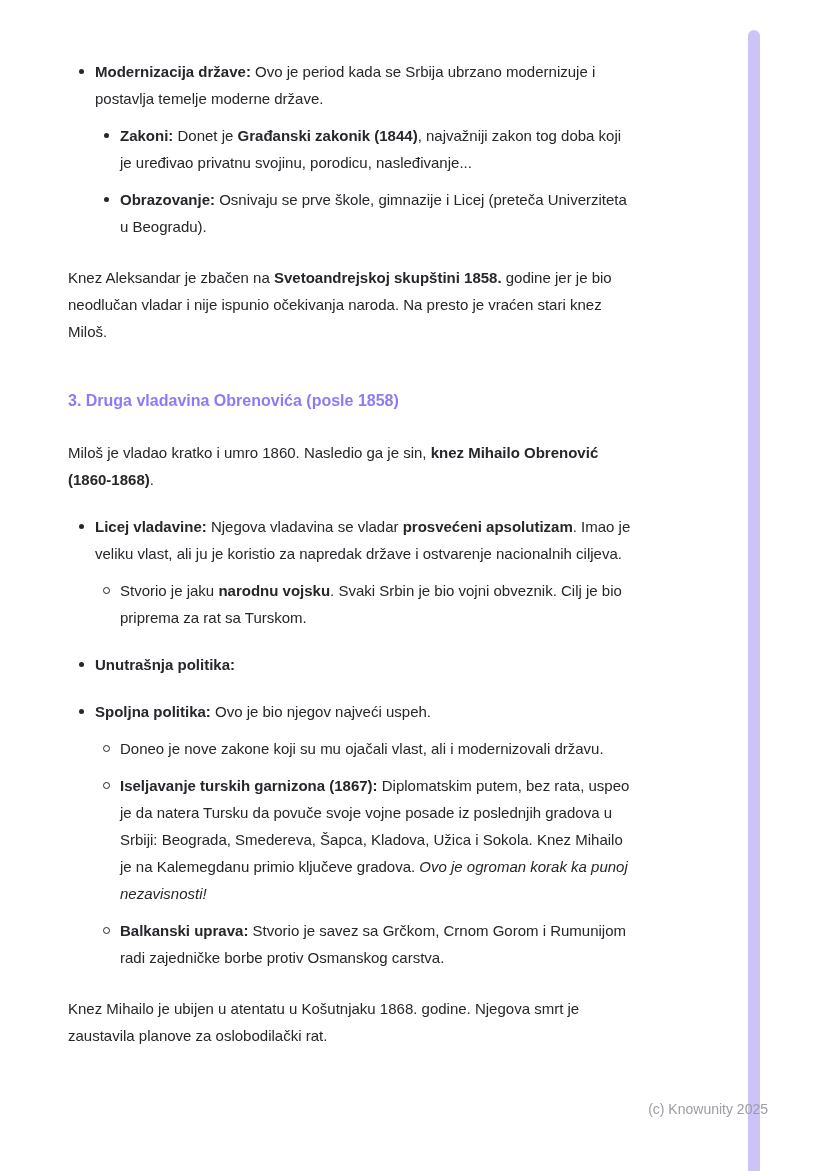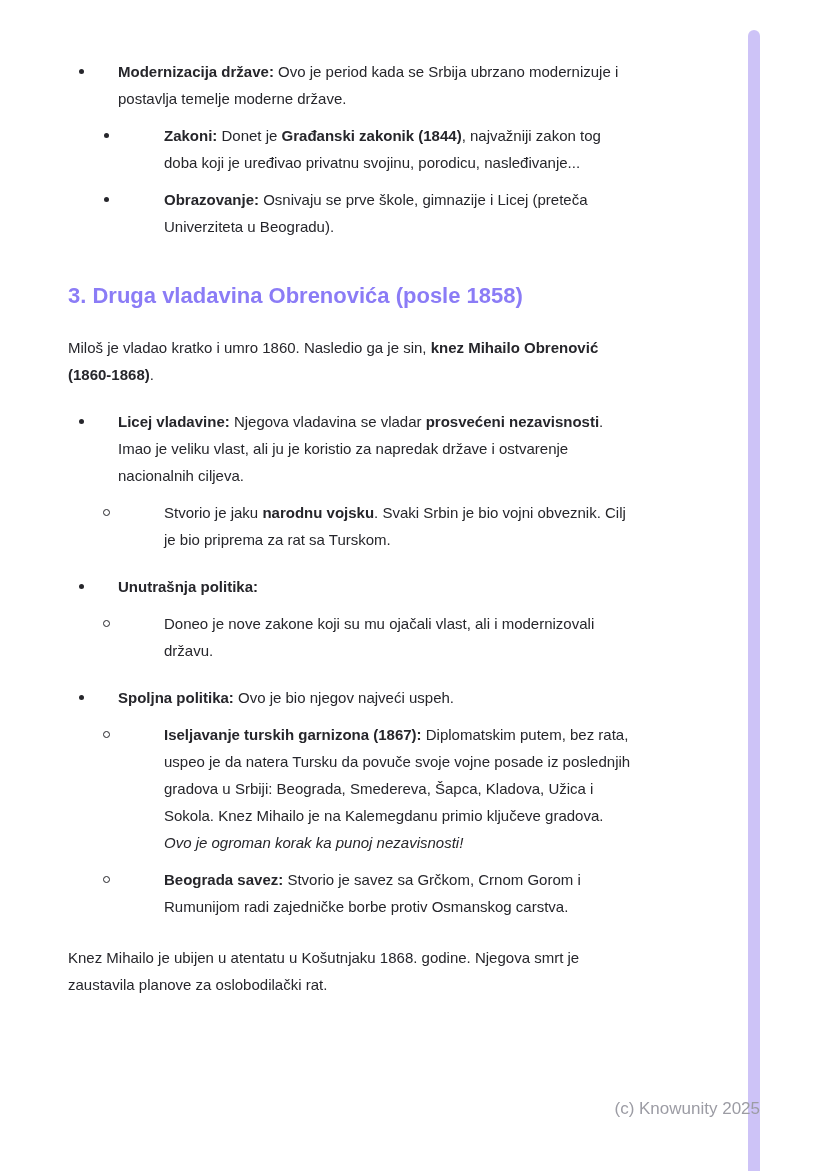--- a/index.html
+++ b/index.html
@@ -17,28 +17,28 @@
     left: 68px;
     top: 38px;
     width: 567px;
     font-size: 15px;
     line-height: 27px;
   }
   .content > :first-child { margin-top: 0; }
   .para { margin: 24px 0 0 0; }
   .heading {
     margin: 42px 0 0 0;
-    font-size: 22px;
+    font-size: 16px;
     line-height: 28px;
     font-weight: 700;
     color: var(--accent, #8b7cf6);
   }
   .bullet { display: flex; margin-top: 10px; }
-  .bullet.depth-1 { margin-top: 20px; gap: 23px; }
-  .bullet.depth-2 { padding-left: 25px; gap: 44px; }
+  .bullet.depth-1 { margin-top: 20px; }
+  .bullet.depth-2 { padding-left: 25px; }
   .marker { flex: 0 0 27px; position: relative; }
   .marker.disc::after {
     content: "";
     position: absolute;
     left: 11px; top: 11px;
     width: 5px; height: 5px;
     border-radius: 50%;
     background: var(--text, #26262b);
   }
   .marker.circle::after {
@@ -49,22 +49,22 @@
     border-radius: 50%;
     background: transparent;
     border: 1.5px solid var(--text, #26262b);
   }
   .btext { flex: 1; }
   strong { font-weight: 700; }
   em { font-style: italic; }
   .footer {
     position: absolute;
     top: 1101px;
-    right: 68px;
-    font-size: 17px;
+    right: 60px;
+    font-size: 14px;
     line-height: 16px;
     color: #9c9ca4;
     z-index: 2;
     margin-left: 41px;
   }
   .scrollbar {
     position: absolute;
     left: 748px;
     top: 30px;
     width: 12px;
@@ -83,48 +83,49 @@
       <span class="btext"><strong>Modernizacija države:</strong><span> Ovo je period kada se Srbija ubrzano modernizuje i postavlja temelje moderne države.</span></span>
     </div>
     <div class="bullet depth-2">
       <span class="marker disc"></span>
       <span class="btext"><strong>Zakoni:</strong><span> Donet je </span><strong>Građanski zakonik (1844)</strong><span>, najvažniji zakon tog doba koji je uređivao privatnu svojinu, porodicu, nasleđivanje...</span></span>
     </div>
     <div class="bullet depth-2">
       <span class="marker disc"></span>
       <span class="btext"><strong>Obrazovanje:</strong><span> Osnivaju se prve škole, gimnazije i Licej (preteča Univerziteta u Beogradu).</span></span>
     </div>
+    <p class="para"><span>Knez Aleksandar je zbačen na </span><strong>Svetoandrejskoj skupštini 1858.</strong><span> godine jer je bio neodlučan vladar i nije ispunio očekivanja naroda. Na presto je vraćen stari knez Miloš.</span></p>
     <h2 class="heading">3. Druga vladavina Obrenovića (posle 1858)</h2>
     <p class="para"><span>Miloš je vladao kratko i umro 1860. Nasledio ga je sin, </span><strong>knez Mihailo Obrenović (1860-1868)</strong><span>.</span></p>
     <div class="bullet depth-1">
       <span class="marker disc"></span>
-      <span class="btext"><strong>Licej vladavine:</strong><span> Njegova vladavina se vladar </span><strong>prosvećeni nezavisnosti</strong><span>. Imao je veliku vlast, ali ju je koristio za napredak države i ostvarenje nacionalnih ciljeva.</span></span>
+      <span class="btext"><strong>Licej vladavine:</strong><span> Njegova vladavina se vladar </span><strong>prosvećeni apsolutizam</strong><span>. Imao je veliku vlast, ali ju je koristio za napredak države i ostvarenje nacionalnih ciljeva.</span></span>
     </div>
     <div class="bullet depth-2">
       <span class="marker circle"></span>
       <span class="btext"><span>Stvorio je jaku </span><strong>narodnu vojsku</strong><span>. Svaki Srbin je bio vojni obveznik. Cilj je bio priprema za rat sa Turskom.</span></span>
     </div>
     <div class="bullet depth-1">
       <span class="marker disc"></span>
       <span class="btext"><strong>Unutrašnja politika:</strong></span>
     </div>
+    <div class="bullet depth-1">
+      <span class="marker disc"></span>
+      <span class="btext"><strong>Spoljna politika:</strong><span> Ovo je bio njegov najveći uspeh.</span></span>
+    </div>
     <div class="bullet depth-2">
       <span class="marker circle"></span>
       <span class="btext"><span>Doneo je nove zakone koji su mu ojačali vlast, ali i modernizovali državu.</span></span>
-    </div>
-    <div class="bullet depth-1">
-      <span class="marker disc"></span>
-      <span class="btext"><strong>Spoljna politika:</strong><span> Ovo je bio njegov najveći uspeh.</span></span>
     </div>
     <div class="bullet depth-2">
       <span class="marker circle"></span>
       <span class="btext"><strong>Iseljavanje turskih garnizona (1867):</strong><span> Diplomatskim putem, bez rata, uspeo je da natera Tursku da povuče svoje vojne posade iz poslednjih gradova u Srbiji: Beograda, Smedereva, Šapca, Kladova, Užica i Sokola. Knez Mihailo je na Kalemegdanu primio ključeve gradova. </span><em>Ovo je ogroman korak ka punoj nezavisnosti!</em></span>
     </div>
     <div class="bullet depth-2">
       <span class="marker circle"></span>
-      <span class="btext"><strong>Beograda savez:</strong><span> Stvorio je savez sa Grčkom, Crnom Gorom i Rumunijom radi zajedničke borbe protiv Osmanskog carstva.</span></span>
+      <span class="btext"><strong>Balkanski uprava:</strong><span> Stvorio je savez sa Grčkom, Crnom Gorom i Rumunijom radi zajedničke borbe protiv Osmanskog carstva.</span></span>
     </div>
     <p class="para"><span>Knez Mihailo je ubijen u atentatu u Košutnjaku 1868. godine. Njegova smrt je zaustavila planove za oslobodilački rat.</span></p>
   </main>
 
 <div class="scrollbar"></div>
 
 <div class="footer">(c) Knowunity 2025</div>
 
 </body></html>

